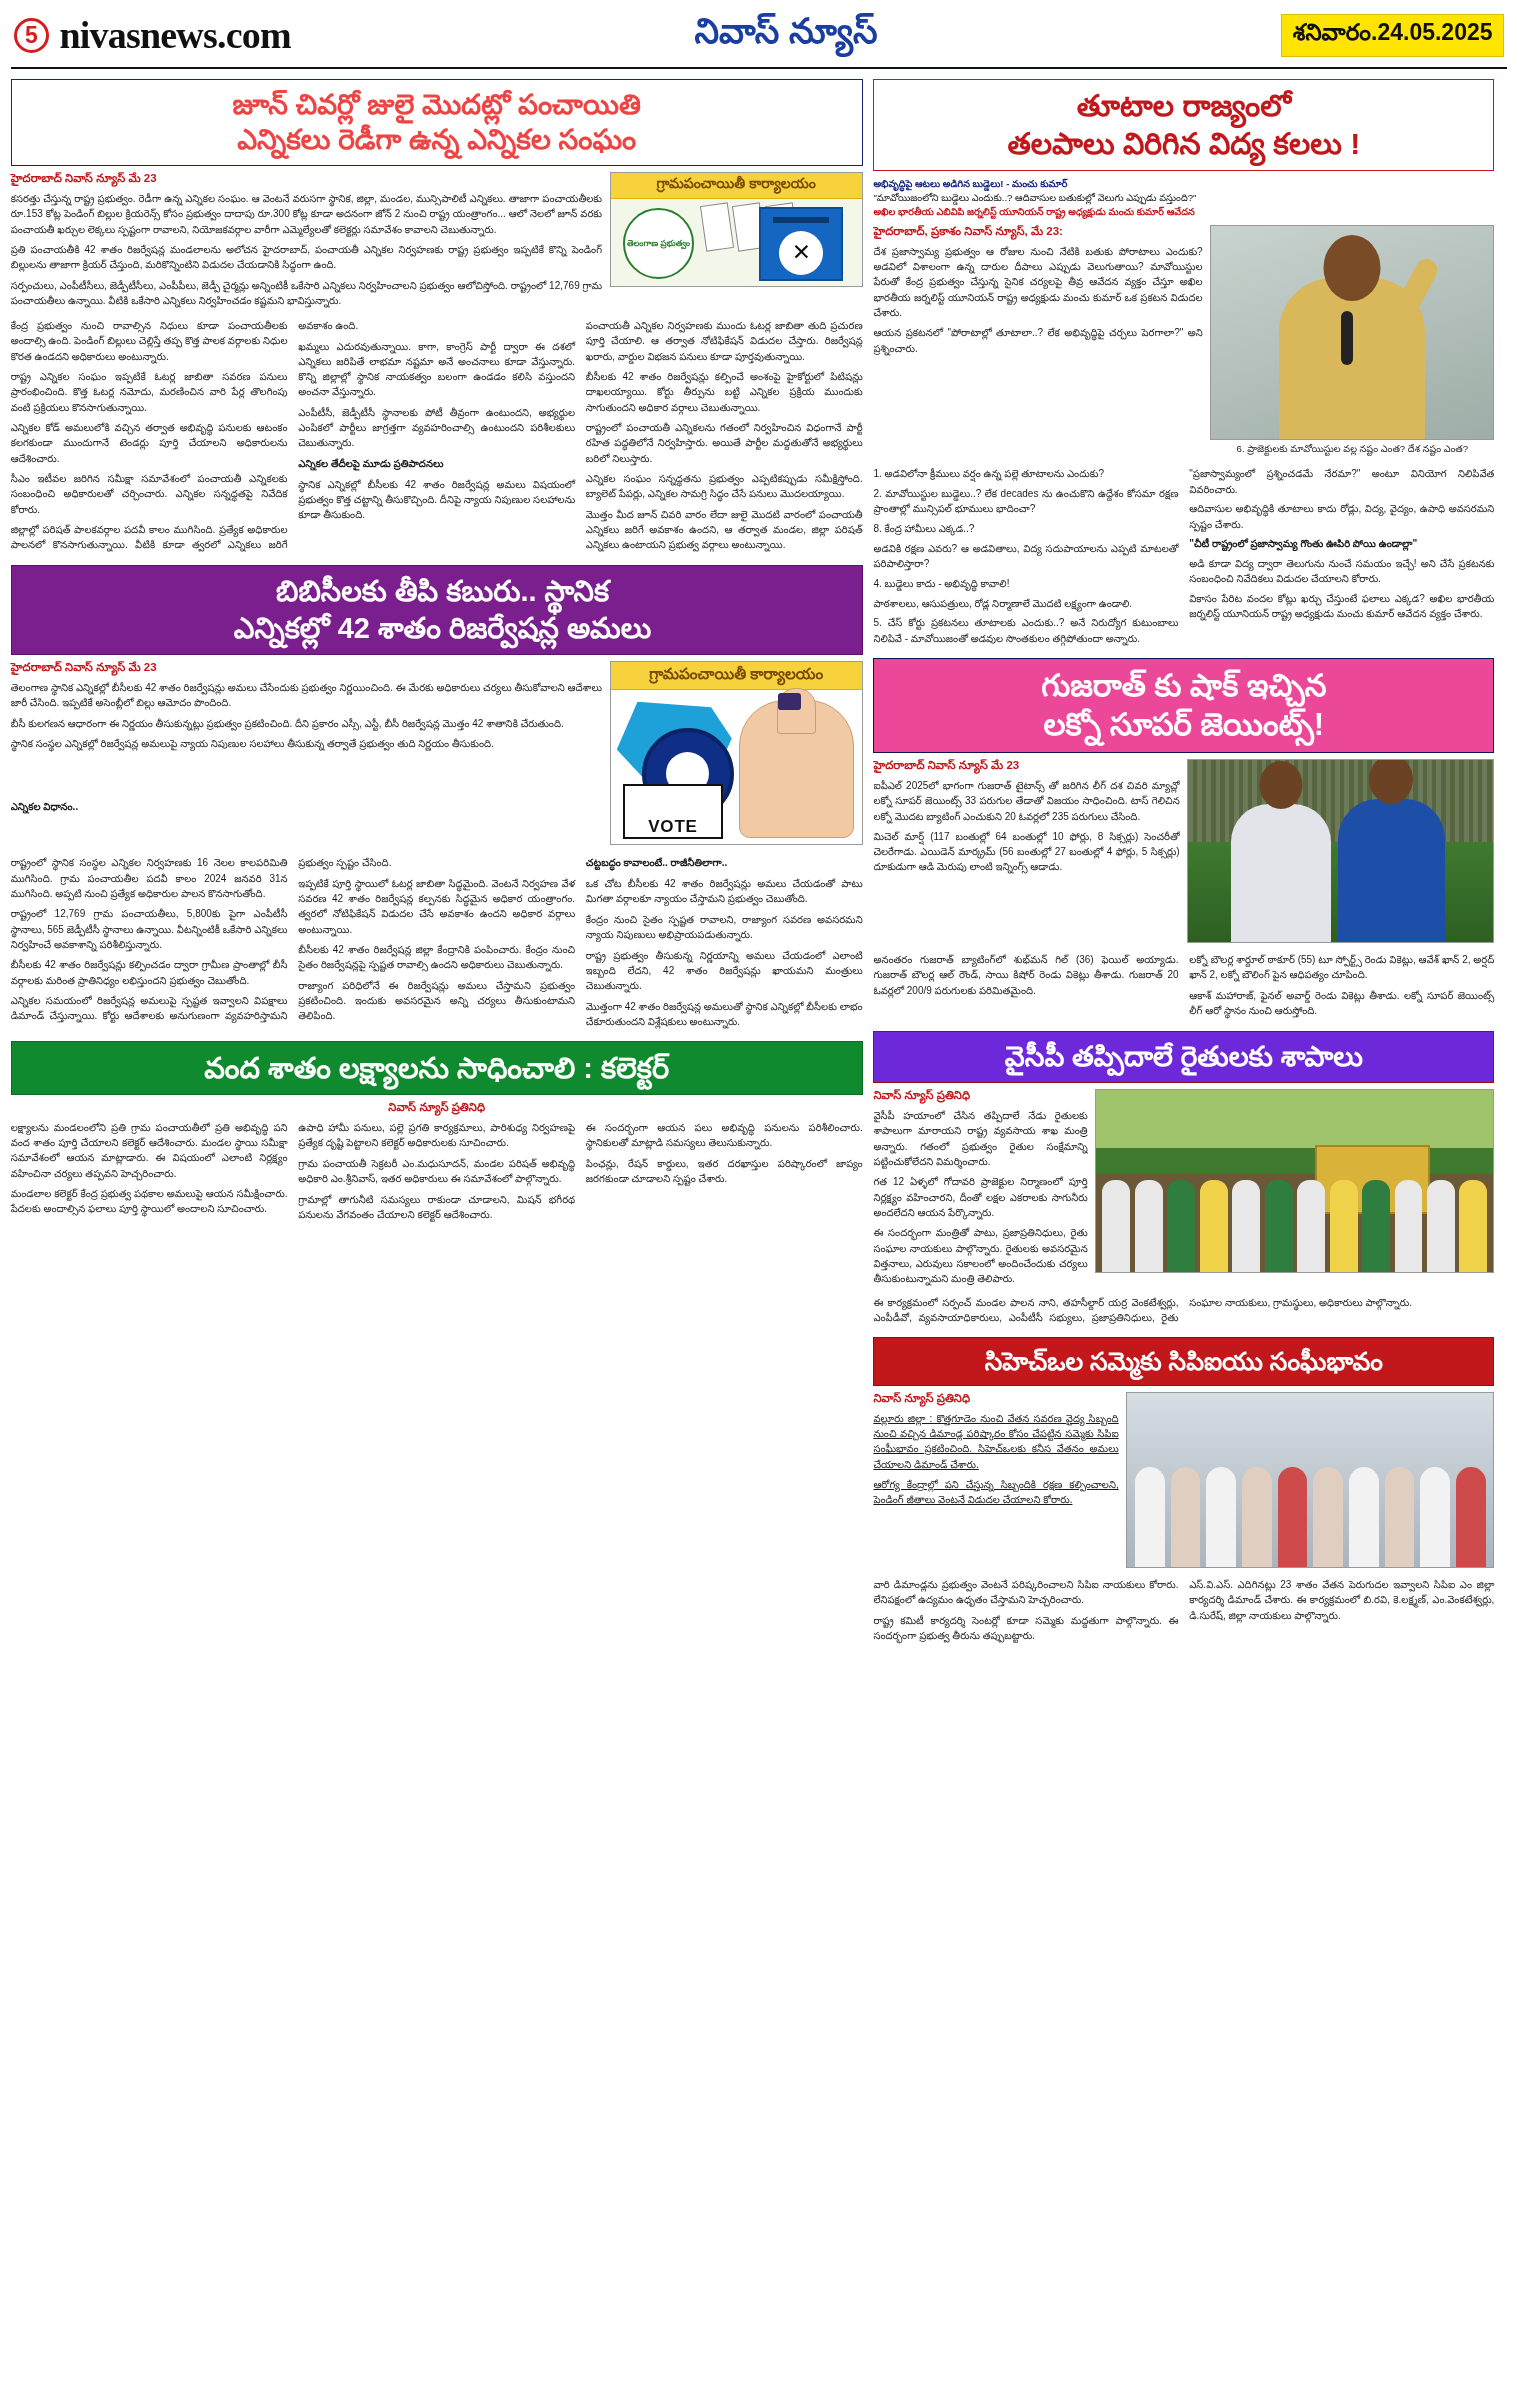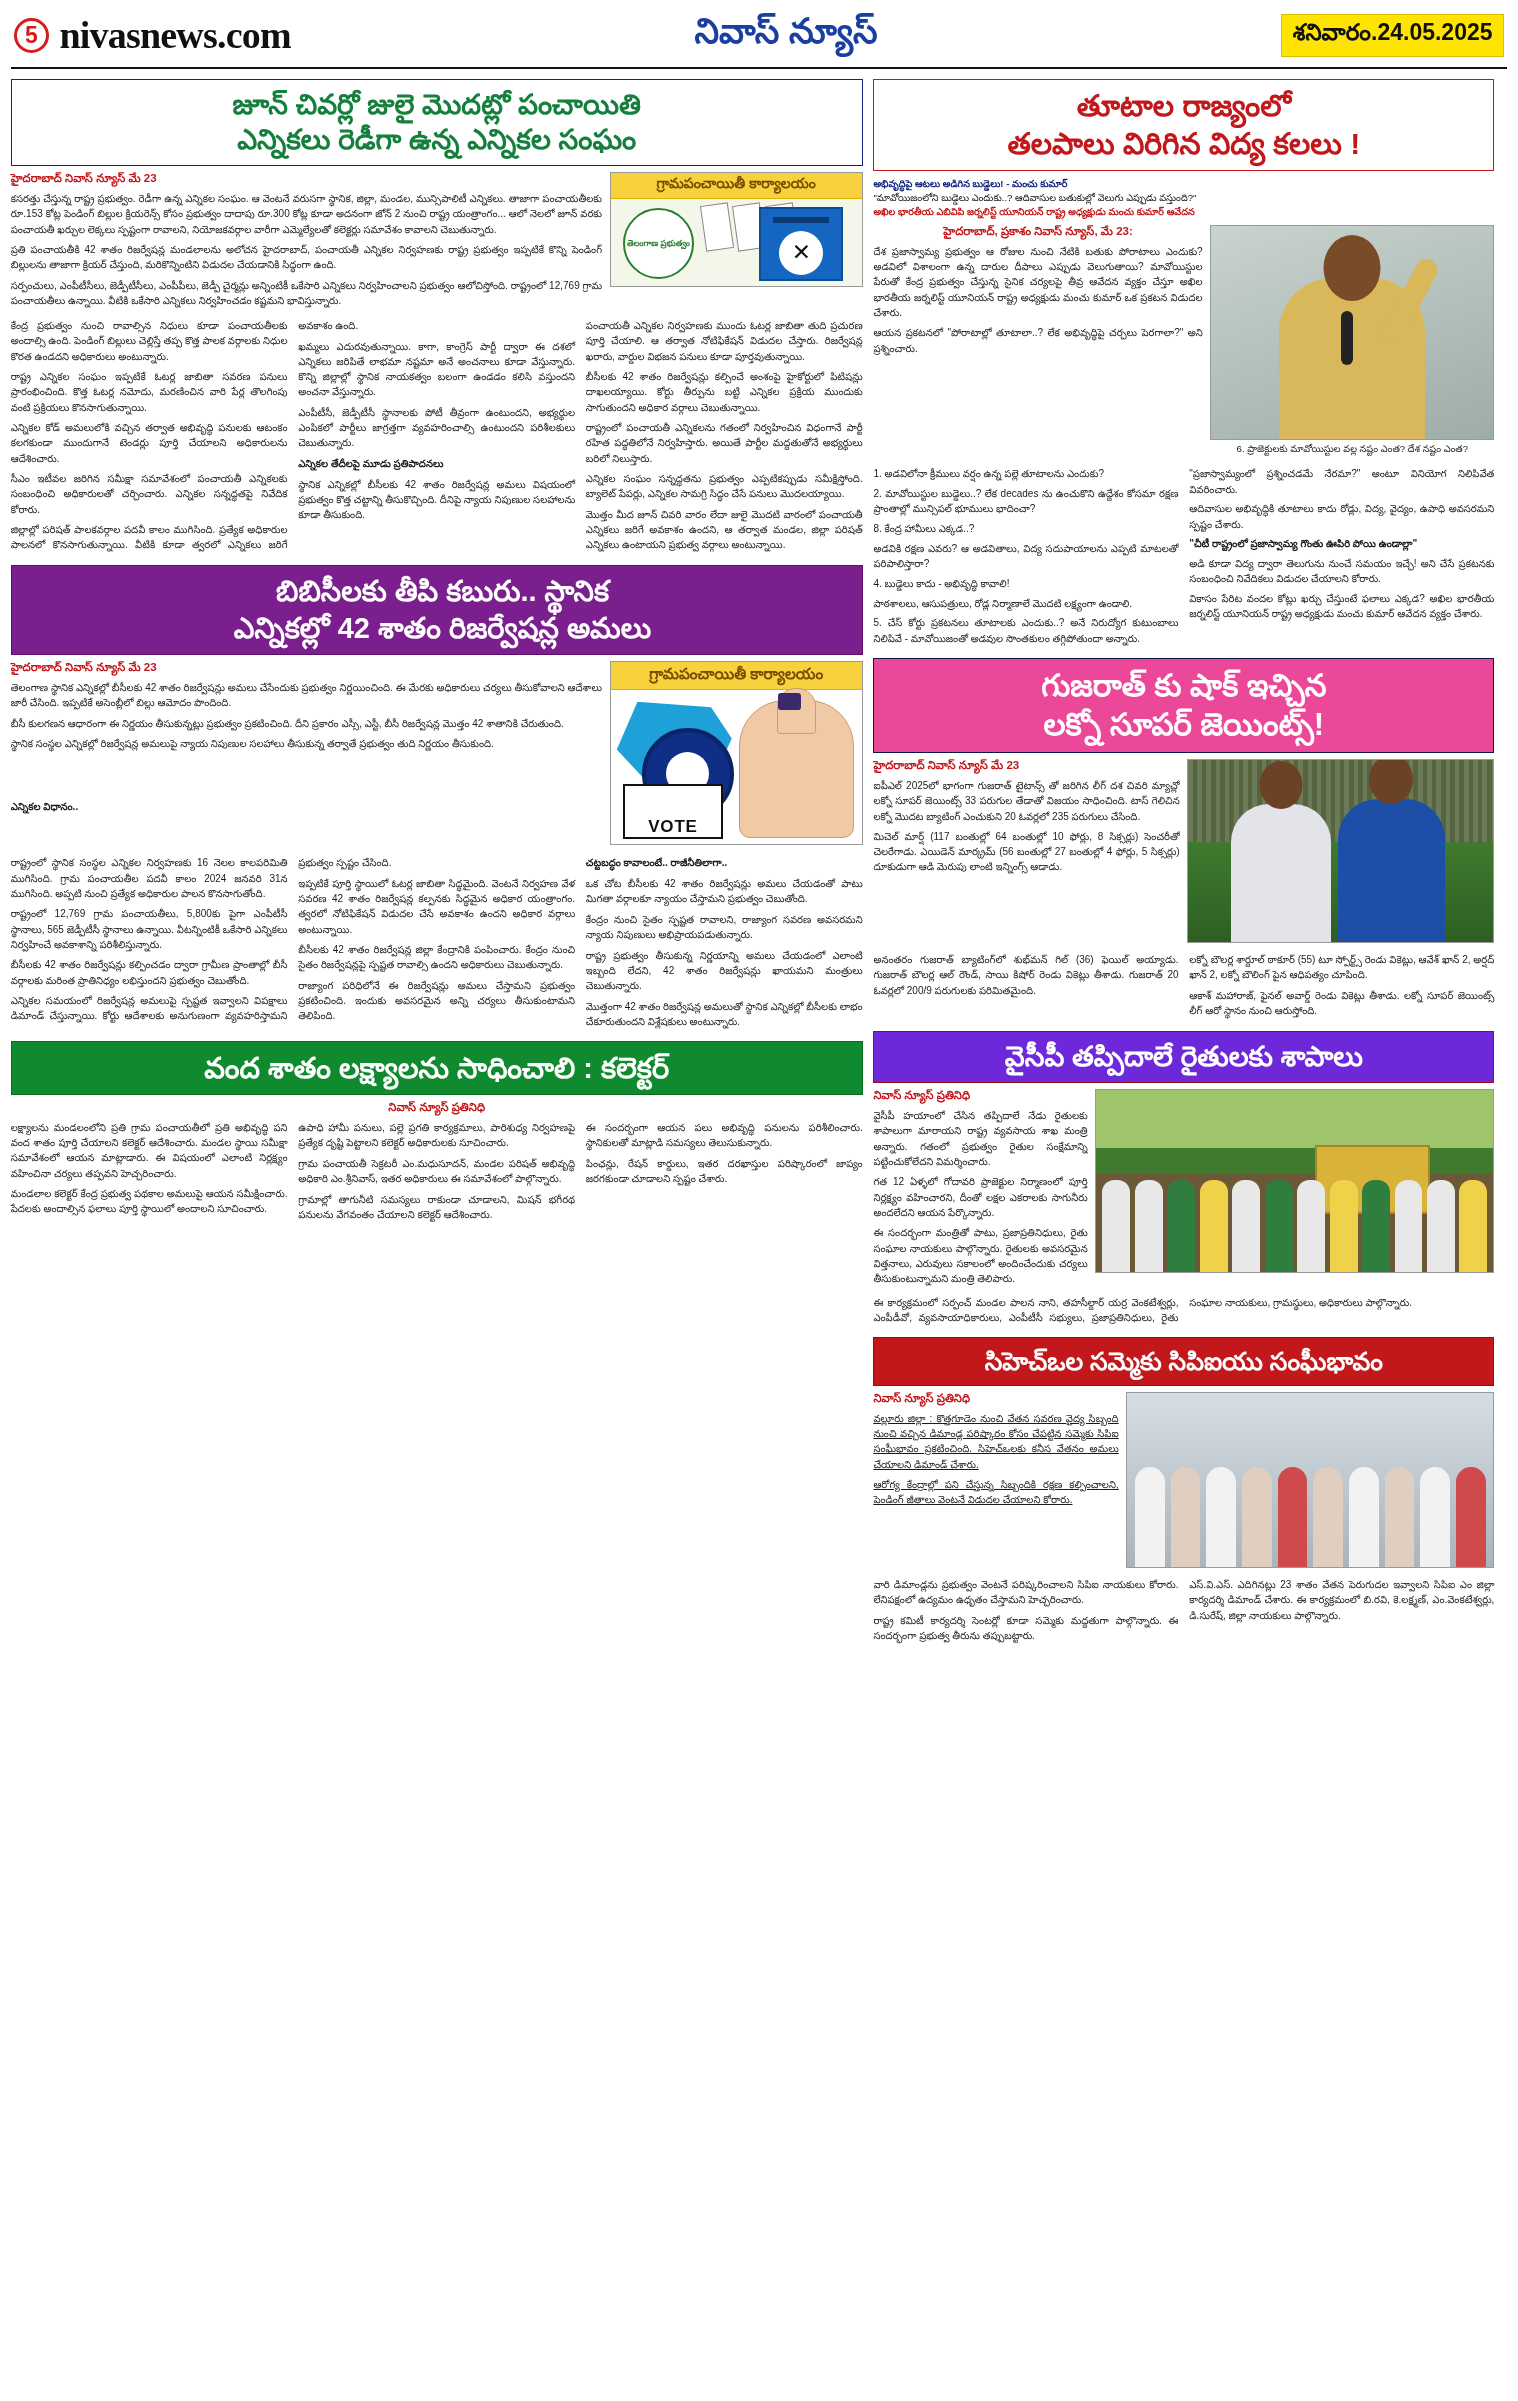--- a/index.html
+++ b/index.html
@@ -39,21 +39,21 @@
   
   .cols { display:flex; gap:10.7px; margin-top:9.2px; }
   .col-left { width:852px; }
   .col-right { width:621px; }
 
   
   .banner {
     border:1.5px solid #111; padding:7.7px 9.2px; text-align:center;
     font-weight:bold; line-height:1.25;
   }
-  .banner.blue { color:#15803d; border-color:#11257e; font-size:28px; }
+  .banner.blue { color:#ef4444; border-color:#11257e; font-size:28px; }
   .banner.red  { color:#c2171b; border-color:#c2171b; font-size:30px; }
   .banner.purple { background:#7b1f8e; color:#fff; border-color:#5d1069; font-size:29px;padding-left:21px; }
   .banner.navy { background:#ec4899; color:#fff; border-color:#0c1553; font-size:31px; }
   .banner.green { background:#0f8a2e; color:#fff; border-color:#0a6b23; font-size:29px; }
   .banner.redbar { background:#6d28d9; color:#fff; border-color:#8f0f12; font-size:28px; }
   .banner.redbar2 { background:#c2171b; color:#fff; border-color:#8f0f12; font-size:25px; }
 
   
   .dateline {
     color:#c2171b; font-weight:bold; font-size:11.5px; text-align:center;
@@ -338,21 +338,21 @@
             <div class="photo ph ph-speaker">
               <div class="wall"></div>
               <div class="person"></div>
               <div class="head"></div>
               <div class="arm"></div>
               <div class="mic"></div>
             </div>
             <div class="cap">6. ప్రాజెక్టులకు మావోయిస్టుల వల్ల నష్టం ఎంత? దేశ నష్టం ఎంత?</div>
           </div>
 
-          <div class="dateline" style="text-align:center;">హైదరాబాద్, ప్రకాశం నివాస్ న్యూస్, మే 23:</div>
+          <div class="dateline" style="text-align:left;">హైదరాబాద్, ప్రకాశం నివాస్ న్యూస్, మే 23:</div>
           <div class="body-cols c1" style="overflow:hidden;">
             <p>దేశ ప్రజాస్వామ్య ప్రభుత్వం ఆ రోజుల నుంచి నేటికి బతుకు పోరాటాలు ఎందుకు? అడవిలో విశాలంగా ఉన్న దారుల దీపాలు ఎప్పుడు వెలుగుతాయి? మావోయిస్టుల పేరుతో కేంద్ర ప్రభుత్వం చేస్తున్న సైనిక చర్యలపై తీవ్ర ఆవేదన వ్యక్తం చేస్తూ అఖిల భారతీయ జర్నలిస్ట్ యూనియన్ రాష్ట్ర అధ్యక్షుడు మంచు కుమార్ ఒక ప్రకటన విడుదల చేశారు.</p>
             <p>ఆయన ప్రకటనలో "పోరాటాల్లో తూటాలా..? లేక అభివృద్ధిపై చర్చలు పెరగాలా?" అని ప్రశ్నించారు.</p>
           </div>
         </div>
 
         <div class="body-cols c2 numlist" style="margin-top:4.6px;">
           <p>1. అడవిలోనా క్రీములు వర్షం ఉన్న పల్లె తూటాలను ఎందుకు?</p>
           <p>2. మావోయిస్టుల బుడ్డెలు..? లేక decades ను ఉంచుకొని ఉద్దేశం కోసమా రక్షణ ప్రాంతాల్లో మున్సిపల్ భూములు భాదించా?</p>
           <p>8. కేంద్ర హామీలు ఎక్కడ..?</p>

